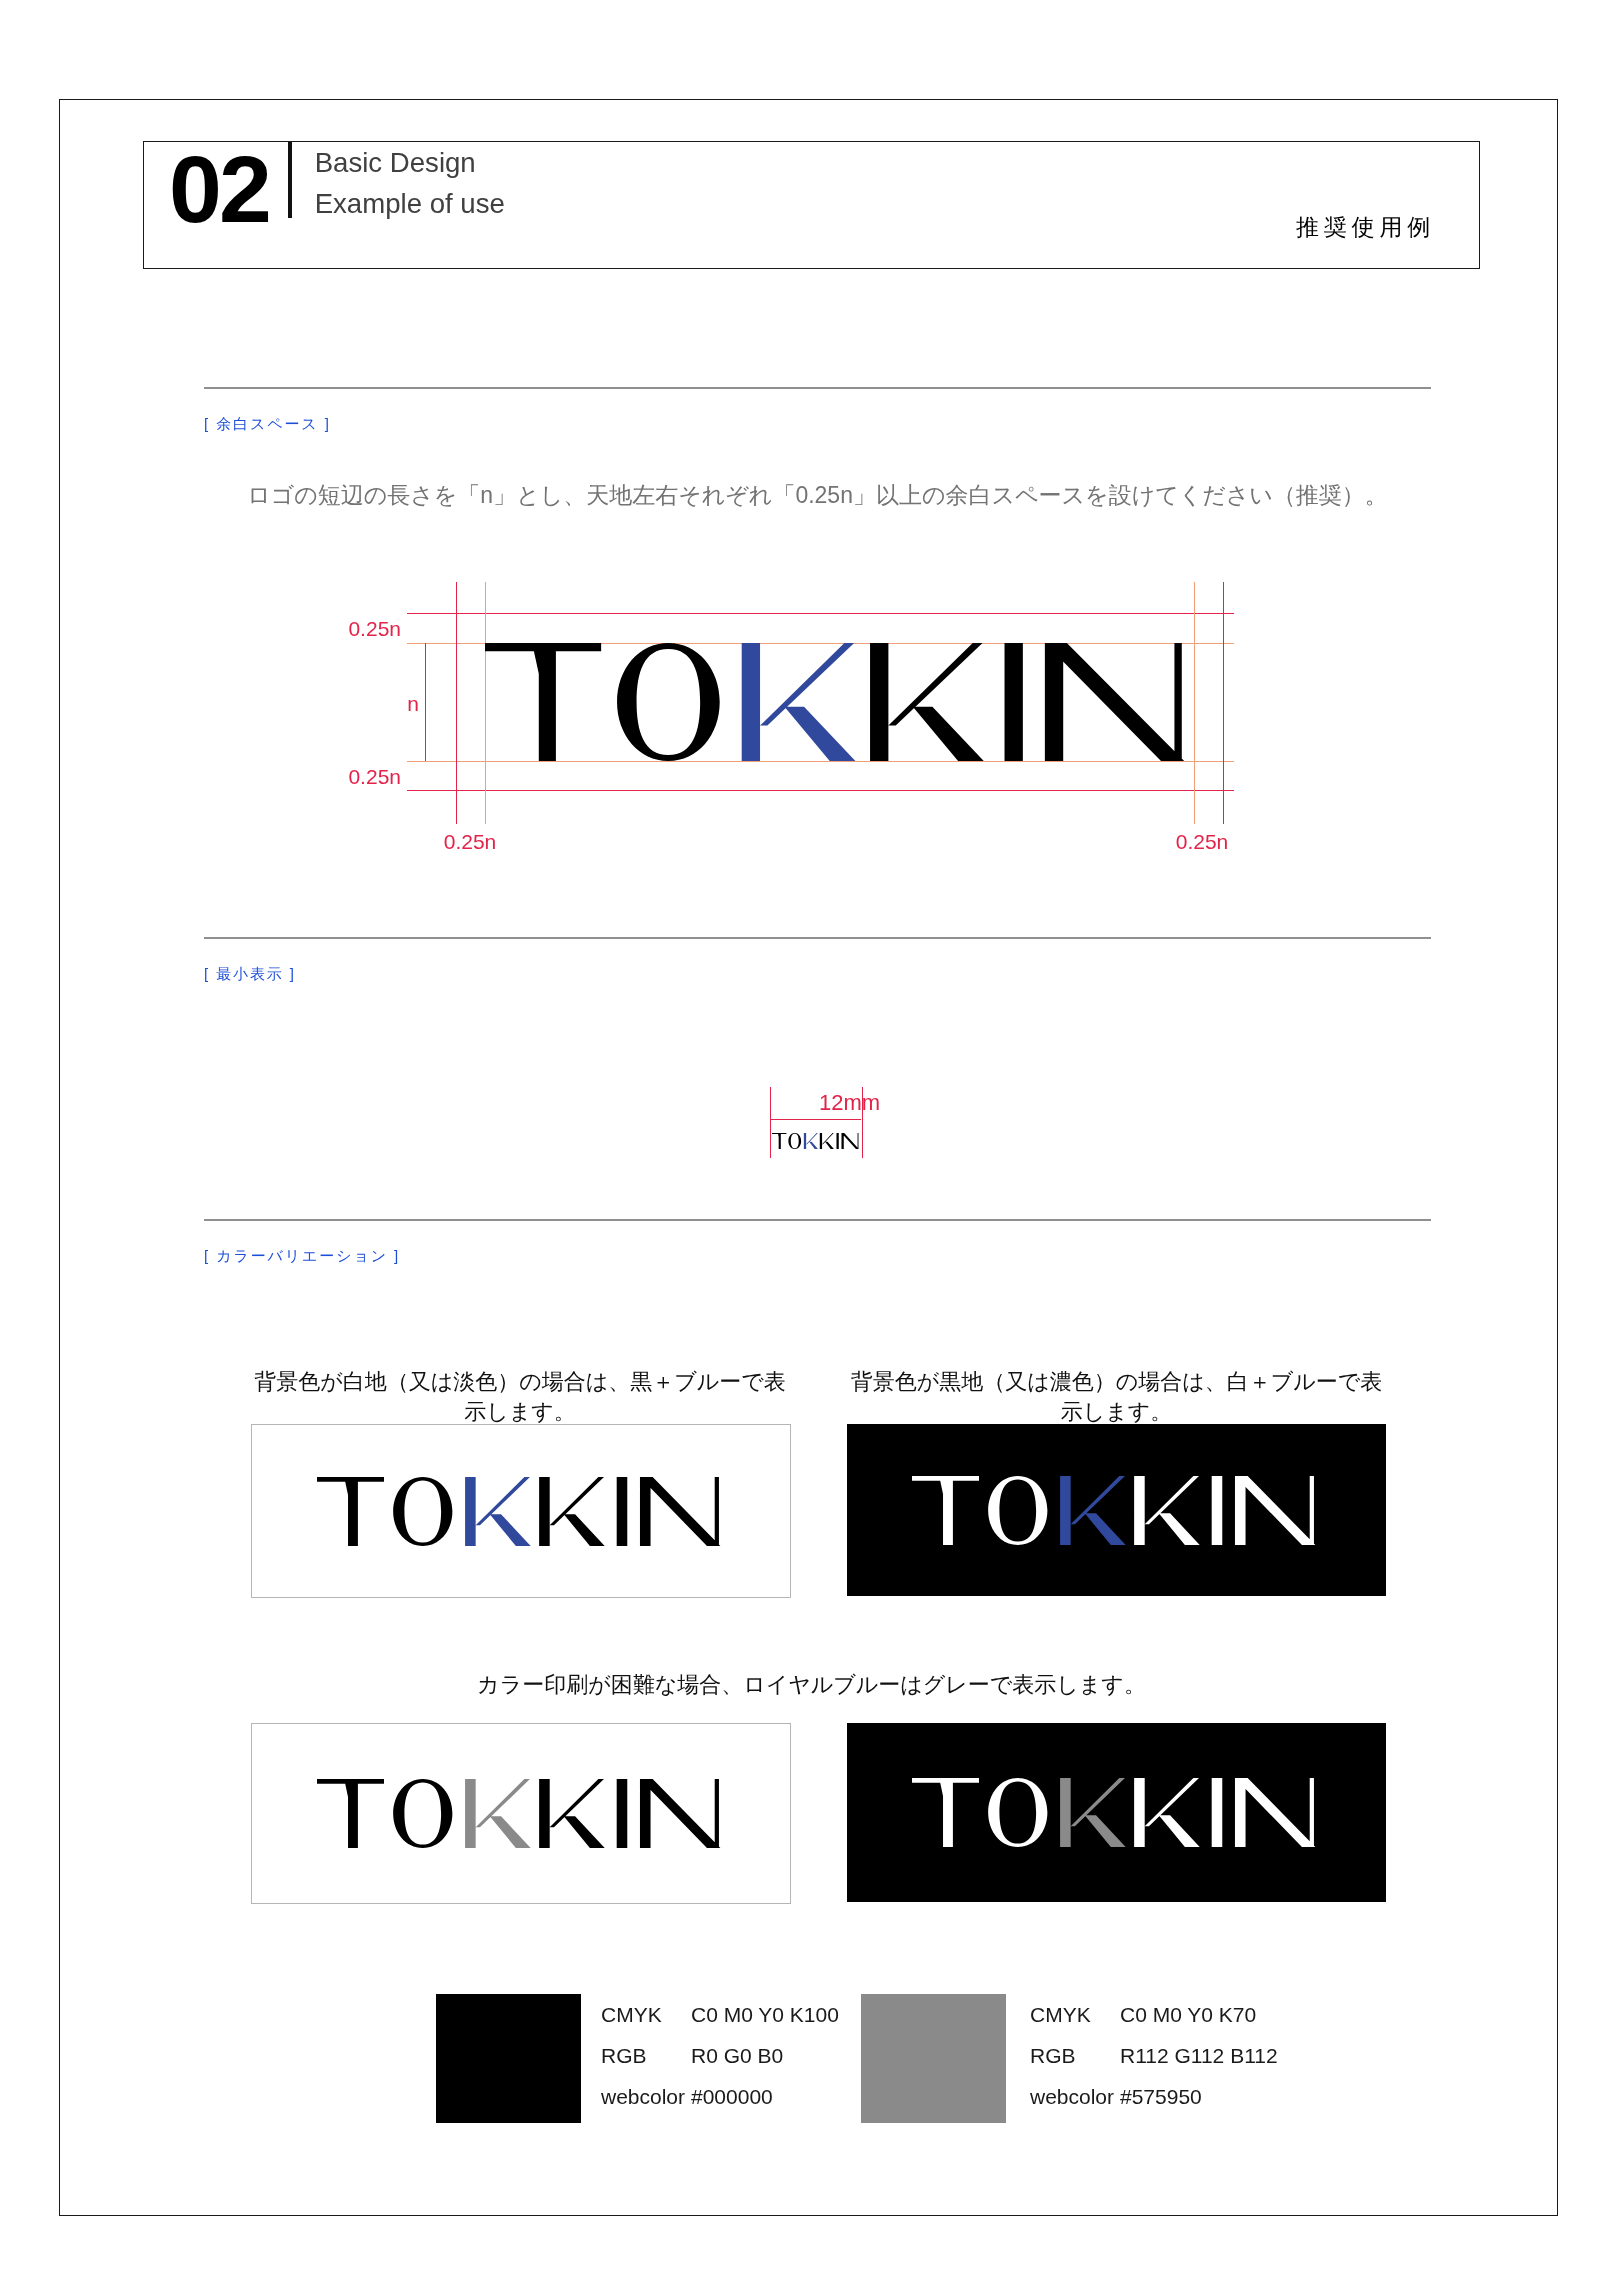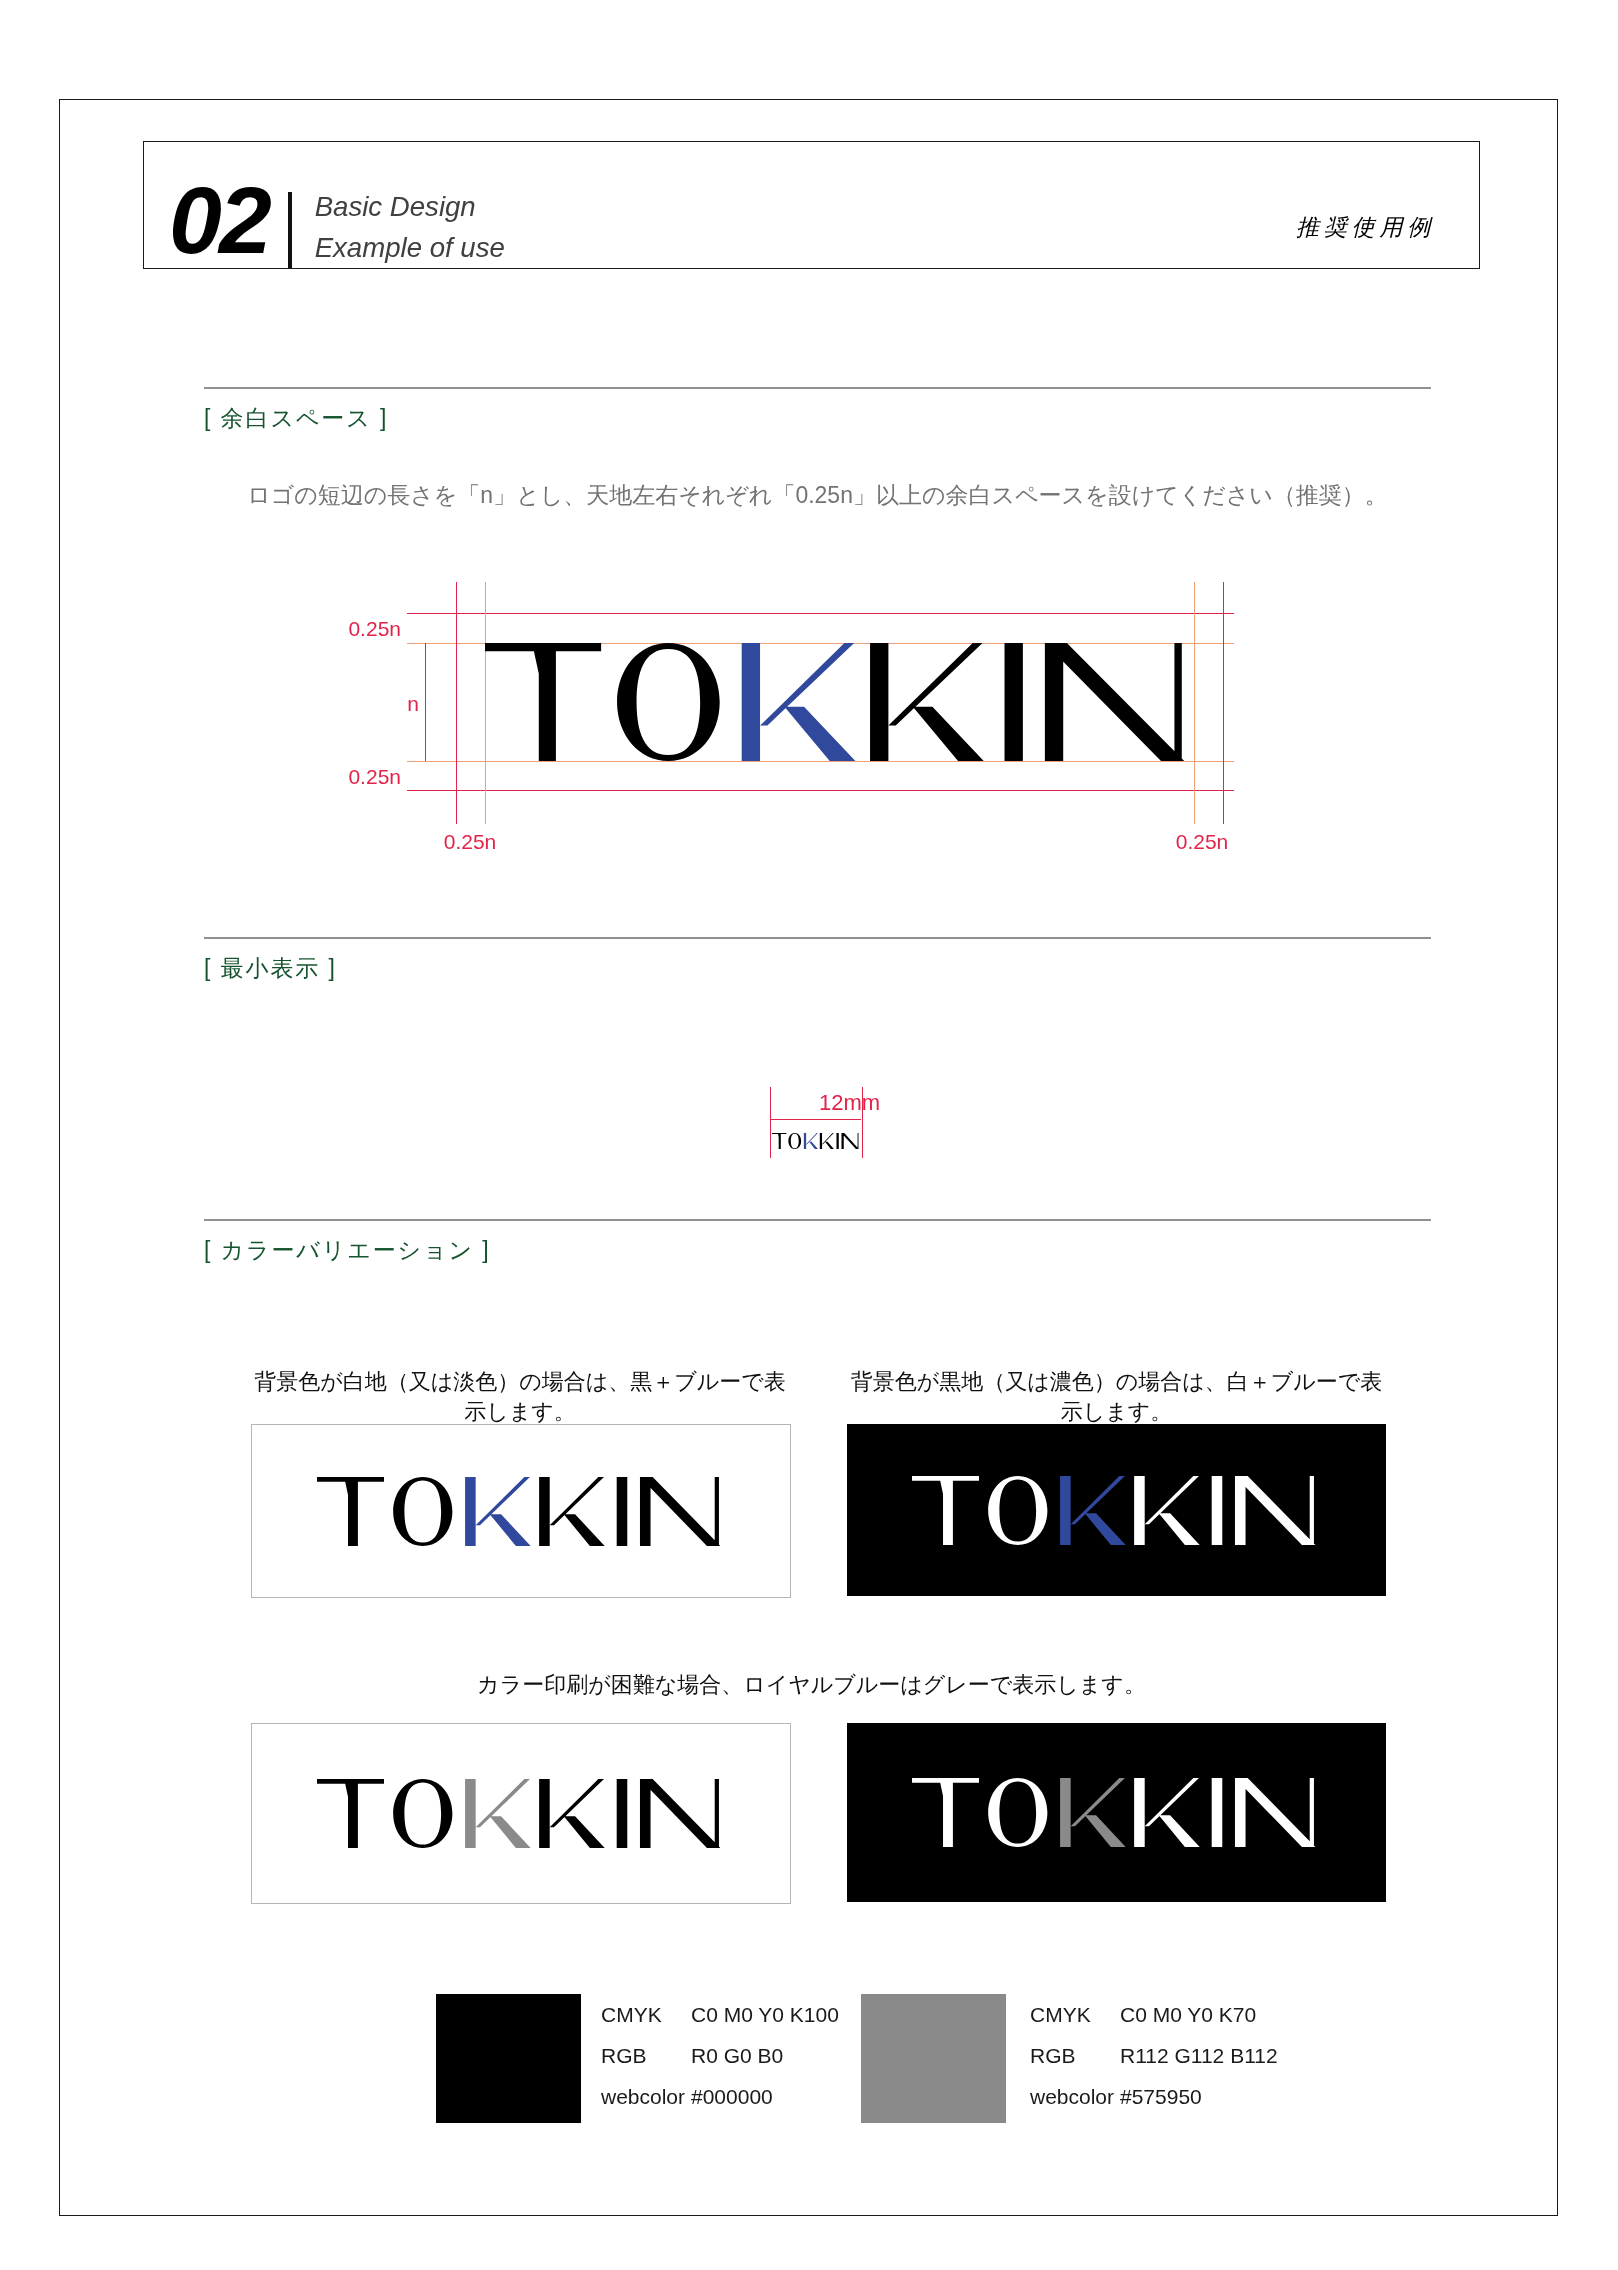--- a/index.html
+++ b/index.html
@@ -1,29 +1,29 @@
 <!DOCTYPE html>
 <html style="--accent-blue: #30499c; --gray-display: #8a8a8a; --guide-red: #e2234a; --guide-orange: #f0a078; --swatch-black: #000000; --swatch-gray: #8a8a8a;font-size:15px"><head>
 <meta charset="utf-8">
 <style>
   html,body{margin:0;padding:0;background:#ffffff;}
   .page{position:relative;width:1619px;height:2270px;background:#fff;
         font-family:"Liberation Sans","DejaVu Sans",sans-serif;color:#111;overflow:hidden;}
   .frame{position:absolute;left:59px;top:99px;width:1497px;height:2115px;border:1.9px solid #1a1a1a;}
   
   .header-box{position:absolute;left:143px;top:141px;width:1335px;height:126px;border:1.9px solid #1a1a1a;
-              display:flex;align-items:flex-end;background:#fff;font-style:italic;}
+              display:flex;align-items:flex-start;background:#fff;}
   .h-num{font-size:95px;font-weight:700;letter-spacing:-2.9px;line-height:1;margin-left:25px;color:#000;}
   .h-div{width:3.8px;height:76px;background:#111;margin:0 23px 0 19px;}
   .h-titles{font-size:27.6px;line-height:41px;color:#404040;}
   .h-right{margin-left:auto;margin-right:44px;align-self:flex-end;padding-bottom:25px;
            font-size:23px;letter-spacing:4.8px;color:#000000;}
   
   .rule{position:absolute;left:204px;width:1227px;height:1.9px;background:#909090;}
-  .sec-label{position:absolute;left:204px;font-size:23px;letter-spacing:1.9px;color:#14532d;}
+  .sec-label{position:absolute;left:204px;font-size:15px;letter-spacing:1.9px;color:#1d4ed8;margin-top:12px;}
   .desc{position:absolute;left:204px;width:1227px;text-align:center;font-size:23px;color:#737373;}
   .caption{position:absolute;text-align:center;font-size:22px;color:#111;}
   
   .hl,.vl{position:absolute;}
   .hl{height:1px;}
   .vl{width:1px;}
   .c-red{background:var(--guide-red,#e2234a);}
   .c-org{background:var(--guide-orange,#f0a078);}
   .red-label{position:absolute;color:var(--guide-red,#e2234a);font-size:21px;line-height:25px;}
   .t-right{text-align:right;}

